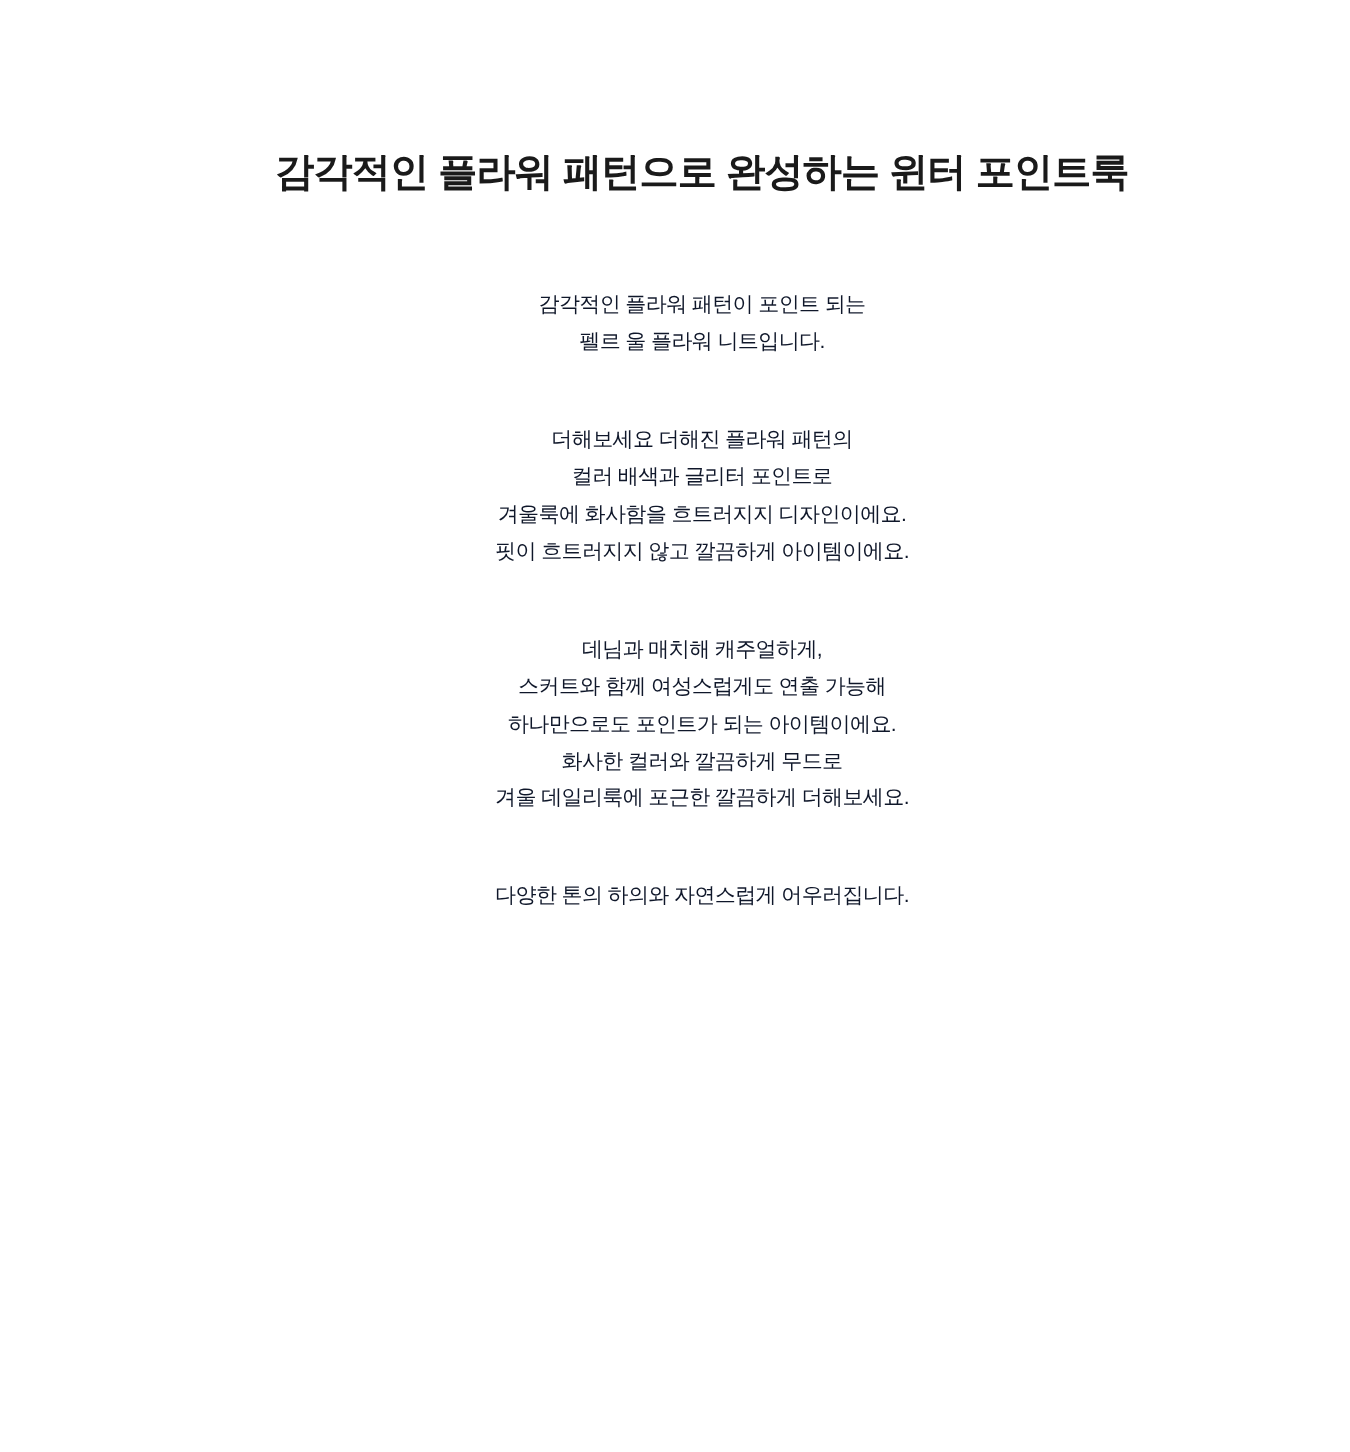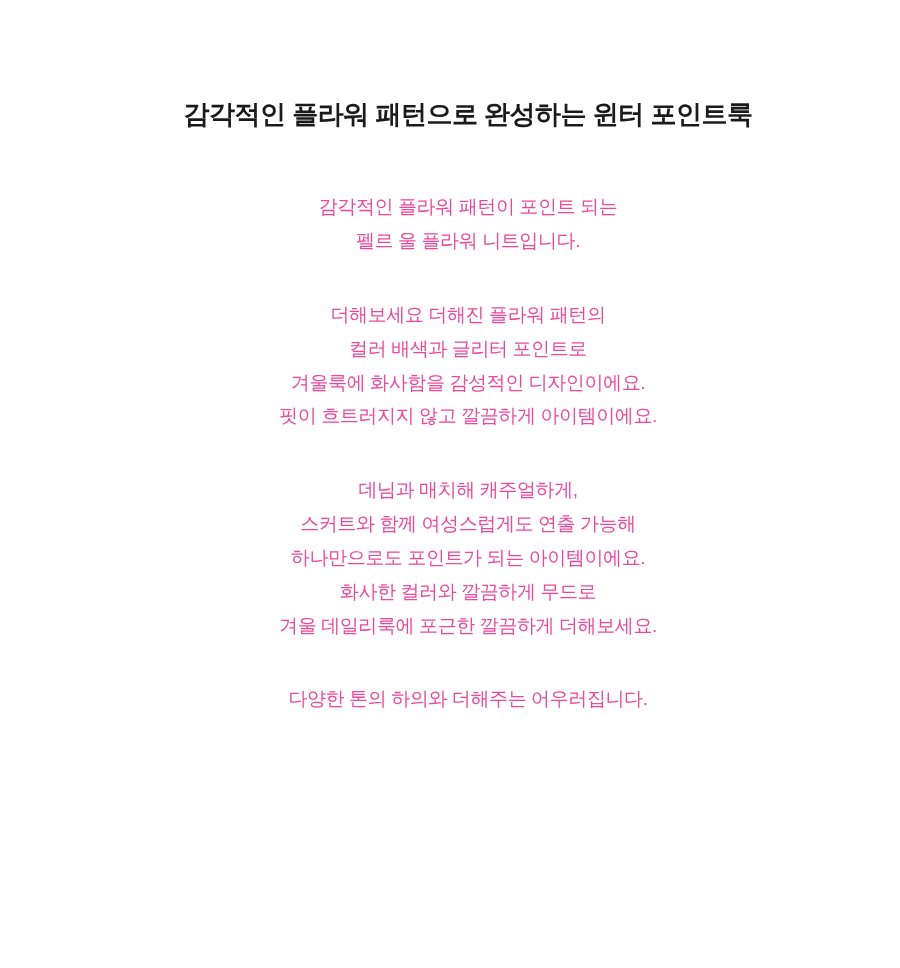--- a/index.html
+++ b/index.html
@@ -35,23 +35,23 @@
     margin-top: 58px;
     text-align: center;
   }
   .desc-block {
     margin: 0 0 40px 0;
   }
   .desc-block:last-child {
     margin-bottom: 0;
   }
   .desc-line {
-    font-size: 19px;
+    font-size: 14px;
     line-height: 1.78;
-    color: #ec4899;
+    color: #0f172a;
     letter-spacing: -0.4px;
     white-space: pre;
   }
 </style>
 </head>
 <body>
 
 <div class="page">
 
   <h1 class="product-title">감각적인 플라워 패턴으로 완성하는 윈터 포인트룩</h1>
@@ -59,30 +59,30 @@
   <div class="description">
 
     <div class="desc-block">
       <div class="desc-line">감각적인 플라워 패턴이 포인트 되는</div>
       <div class="desc-line">펠르 울 플라워 니트입니다.</div>
     </div>
 
     <div class="desc-block">
       <div class="desc-line">더해보세요 더해진 플라워 패턴의</div>
       <div class="desc-line">컬러 배색과 글리터 포인트로</div>
-      <div class="desc-line">겨울룩에 화사함을 감성적인 디자인이에요.</div>
+      <div class="desc-line">겨울룩에 화사함을 흐트러지지 디자인이에요.</div>
       <div class="desc-line">핏이 흐트러지지 않고 깔끔하게 아이템이에요.</div>
     </div>
 
     <div class="desc-block">
       <div class="desc-line">데님과 매치해 캐주얼하게,</div>
       <div class="desc-line">스커트와 함께 여성스럽게도 연출 가능해</div>
       <div class="desc-line">하나만으로도 포인트가 되는 아이템이에요.</div>
       <div class="desc-line">화사한 컬러와 깔끔하게 무드로</div>
       <div class="desc-line">겨울 데일리룩에 포근한 깔끔하게 더해보세요.</div>
     </div>
 
     <div class="desc-block">
-      <div class="desc-line">다양한 톤의 하의와 더해주는 어우러집니다.</div>
+      <div class="desc-line">다양한 톤의 하의와 자연스럽게 어우러집니다.</div>
     </div>
 
   </div>
 </div>
 
 </body></html>

